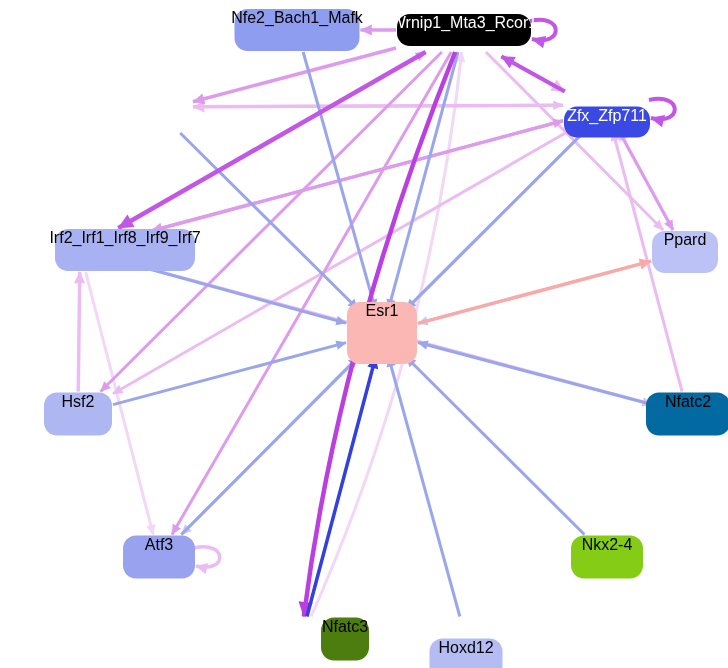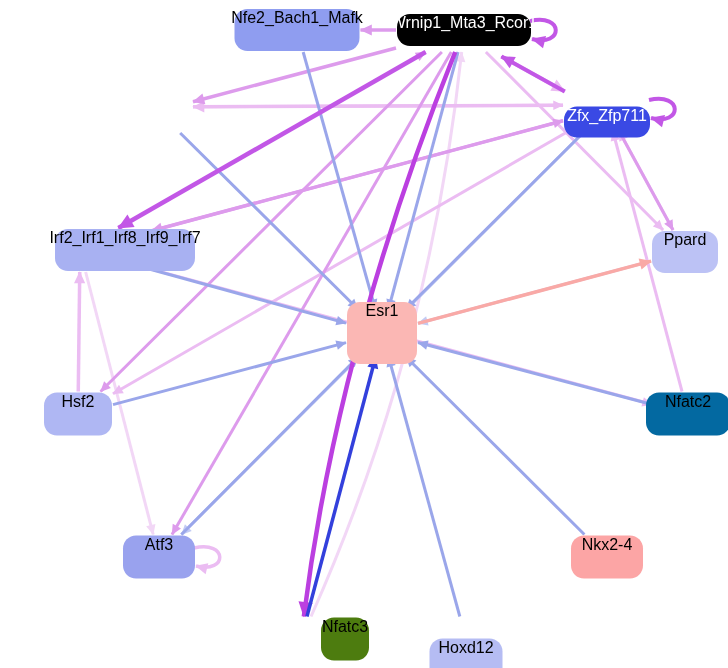--- a/index.html
+++ b/index.html
@@ -107,21 +107,21 @@
   </div>
   <div class="node" style="left: 78px; top: 414px; width: 68px; height: 43px; background: rgb(175, 183, 243); color: rgb(0, 0, 0);">
     <span class="node-label">Hsf2</span>
   </div>
   <div class="node" style="left: 688px; top: 414px; width: 84px; height: 43px; background: #0369a1; color: rgb(0, 0, 0);">
     <span class="node-label">Nfatc2</span>
   </div>
   <div class="node" style="left: 159px; top: 557px; width: 72px; height: 43px; background: rgb(153, 162, 238); color: rgb(0, 0, 0);">
     <span class="node-label">Atf3</span>
   </div>
-  <div class="node" style="left: 607px; top: 557px; width: 72px; height: 43px; background: #fca5a5; color: rgb(0, 0, 0);">
+  <div class="node" style="left: 607px; top: 557px; width: 72px; height: 43px; background: #84cc16; color: rgb(0, 0, 0);">
     <span class="node-label">Nkx2-4</span>
   </div>
   <div class="node" style="left: 301px; top: 639px; width: 48px; height: 43px; background: #4d7c0f; color: rgb(0, 0, 0); margin-left: 44px;">
     <span class="node-label">Nfatc3</span>
   </div>
   <div class="node" style="left: 466px; top: 660px; width: 73px; height: 43px; background: rgb(181, 188, 243); color: rgb(0, 0, 0);">
     <span class="node-label">Hoxd12</span>
   </div>
 </div>
 

